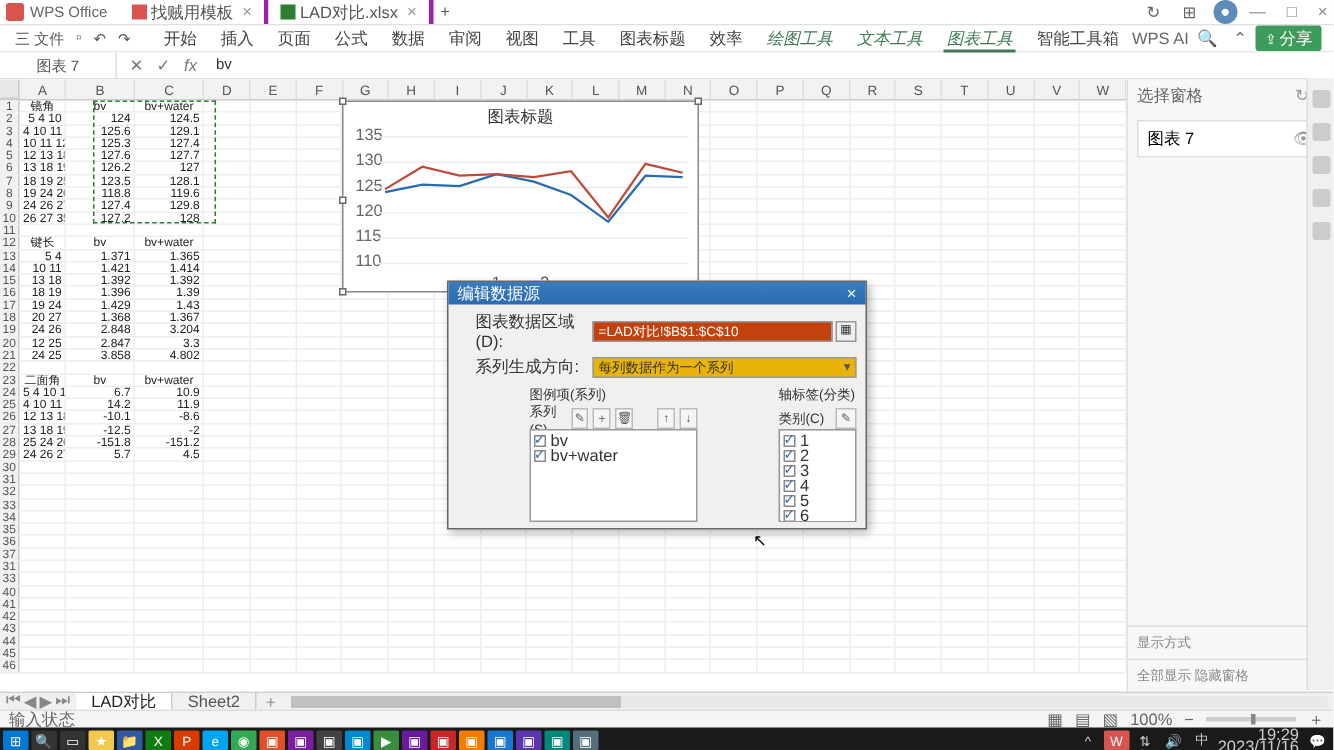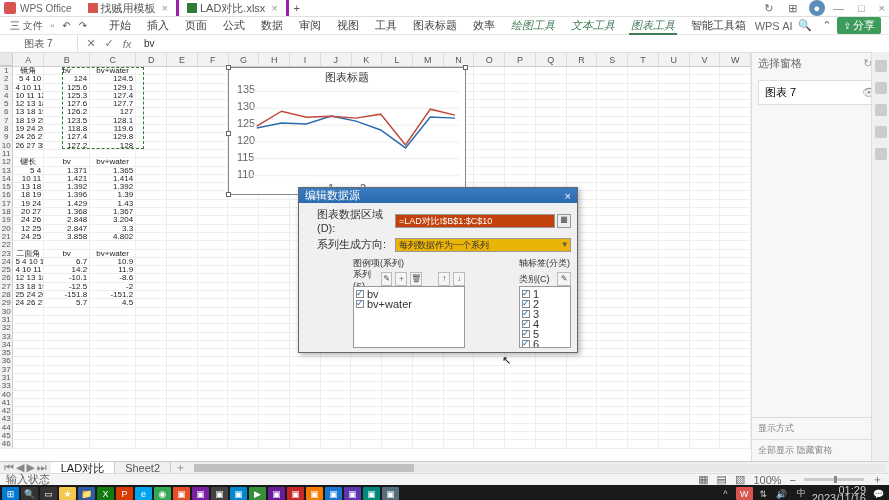--- a/index.html
+++ b/index.html
@@ -1610,17 +1610,17 @@
   <div class="tb-icon" style="background:#5e35b1">▣</div>
   <div class="tb-icon" style="background:#00897b">▣</div>
   <div class="tb-icon" style="background:#546e7a">▣</div>
   <div class="tb-spacer"></div>
   <div class="tb-icon" style="background:transparent;color:#ccc">^</div>
   <div class="tb-icon" style="background:#d9534f">W</div>
   <div class="tb-icon" style="background:transparent;color:#ccc">⇅</div>
   <div class="tb-icon" style="background:transparent;color:#ccc">🔊</div>
   <div class="tb-icon" style="background:transparent;color:#ccc">中</div>
   <div class="tb-clock">
-    <div>01:29</div>
+    <div>19:29</div>
     <div>2023/11/16</div>
   </div>
   <div class="tb-icon" style="background:transparent;color:#ccc">💬</div>
 </div>
 
 </body></html>

